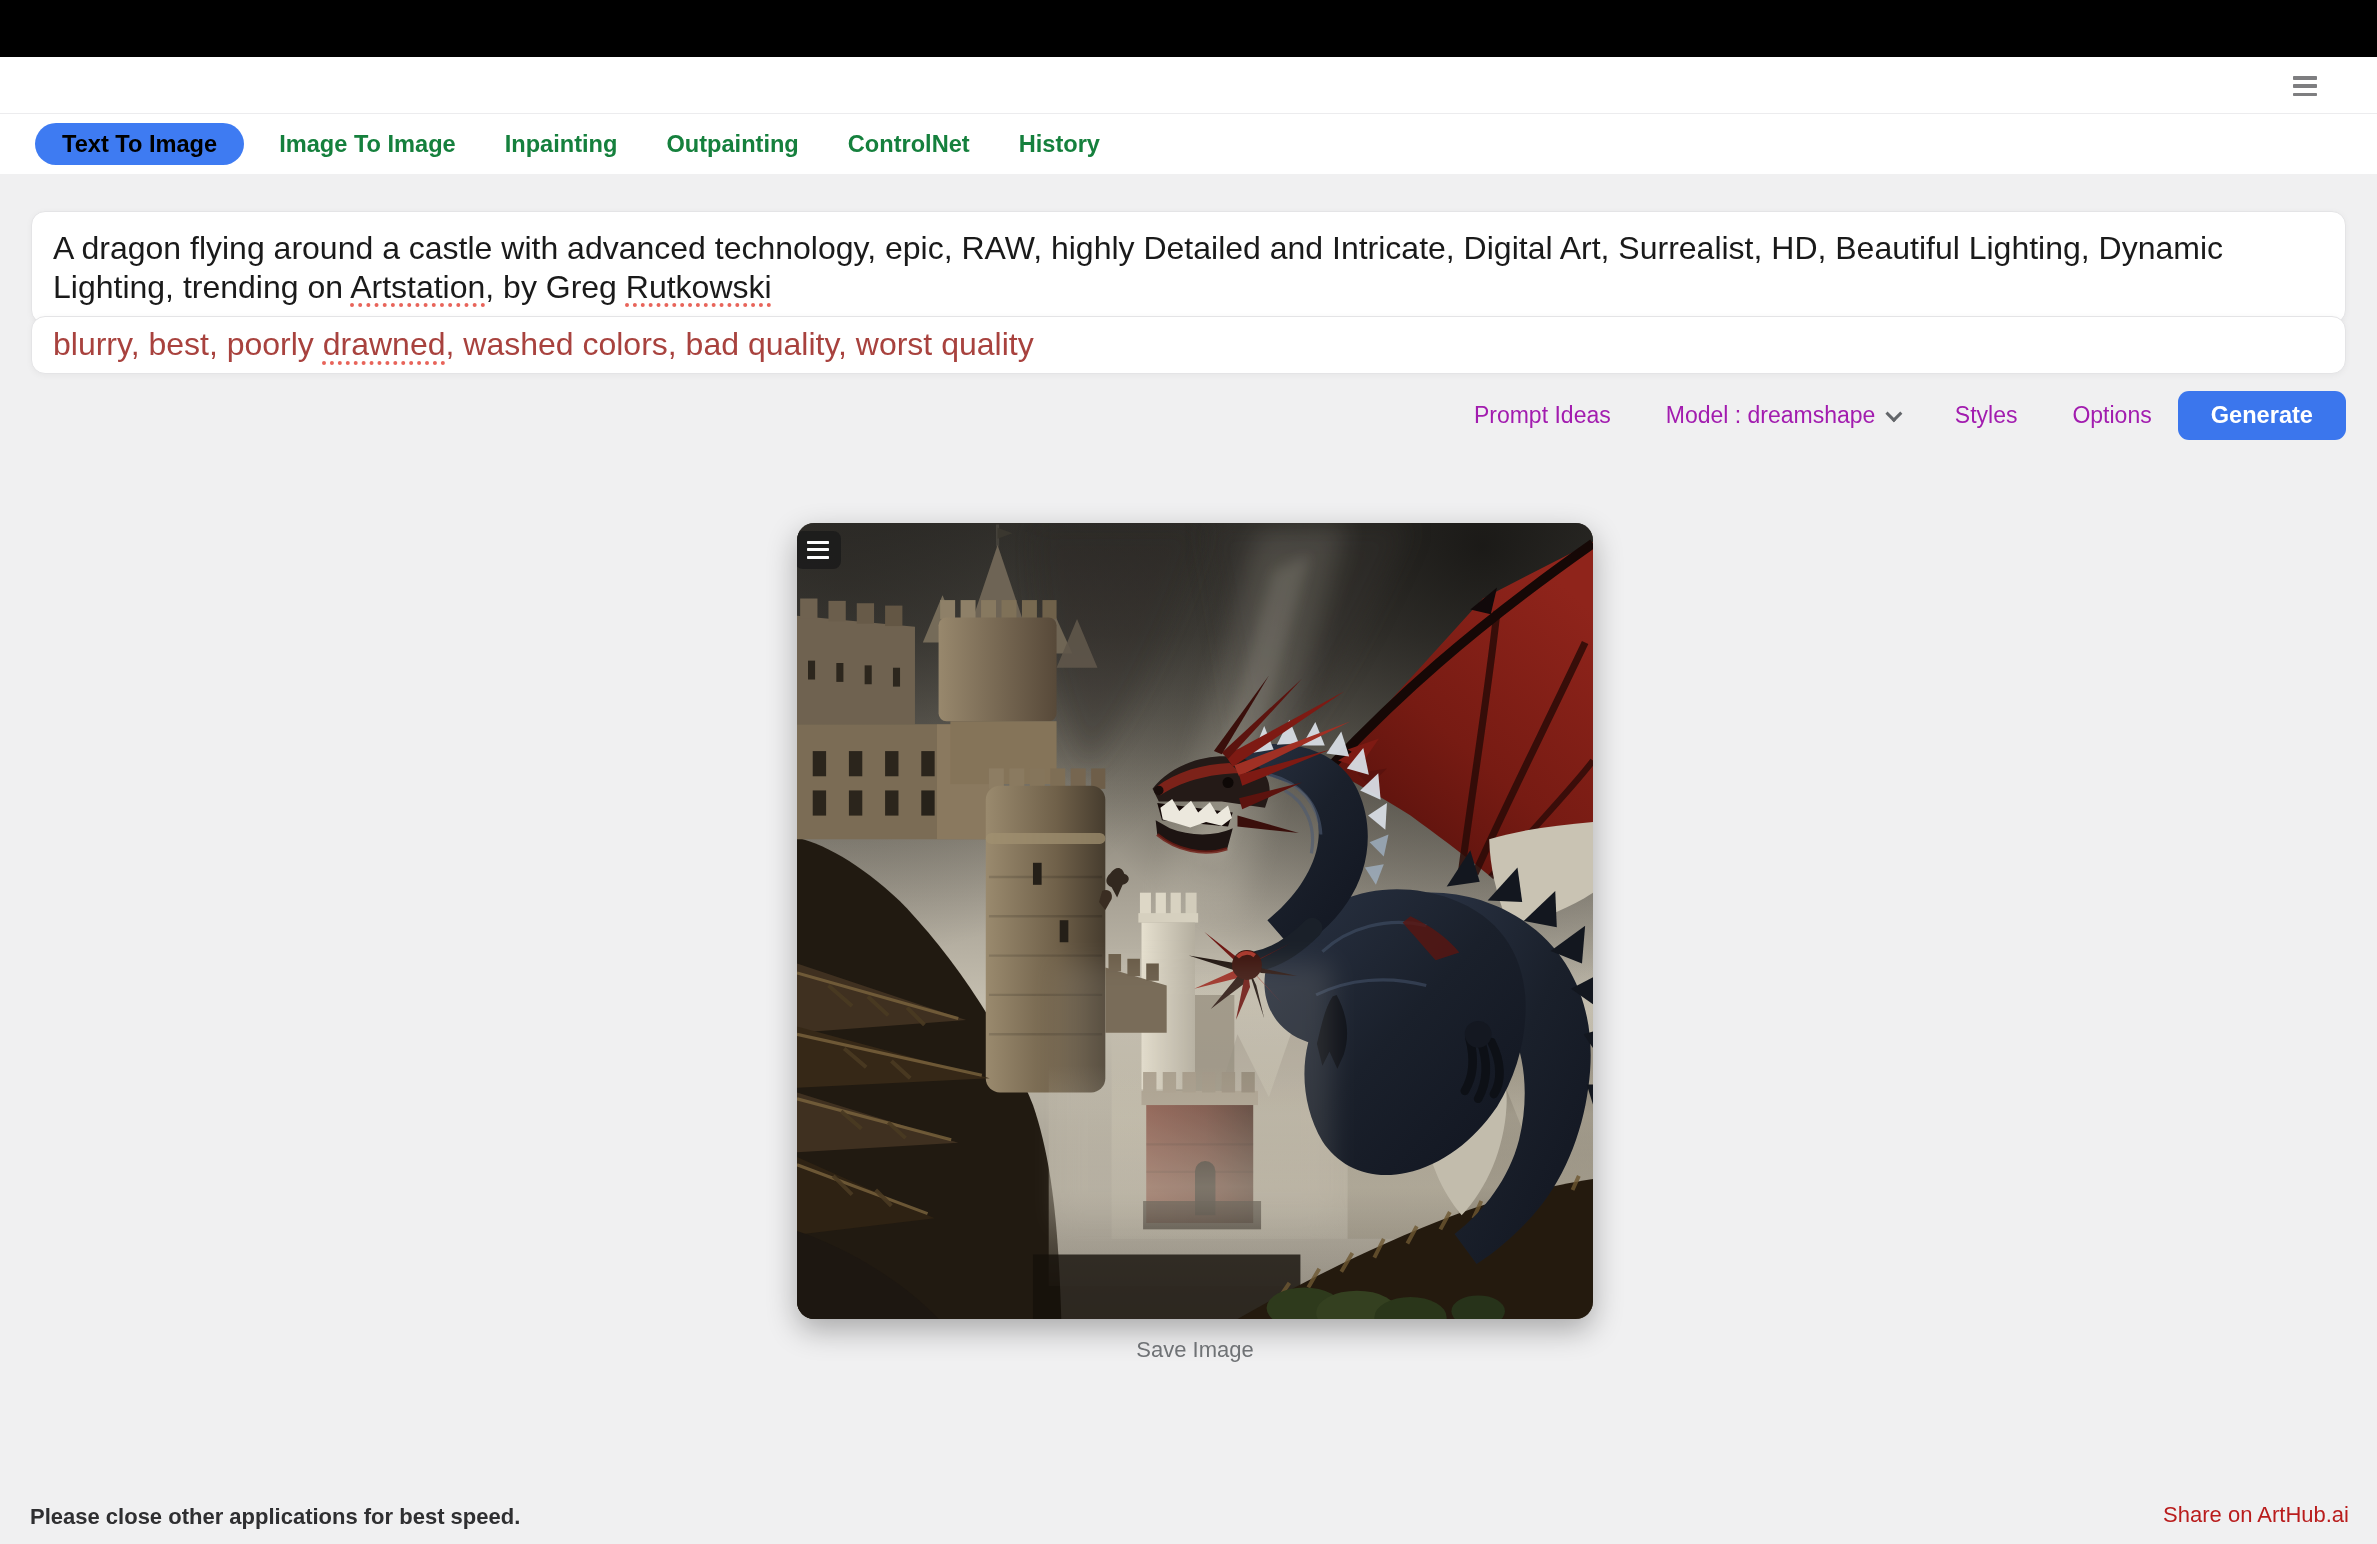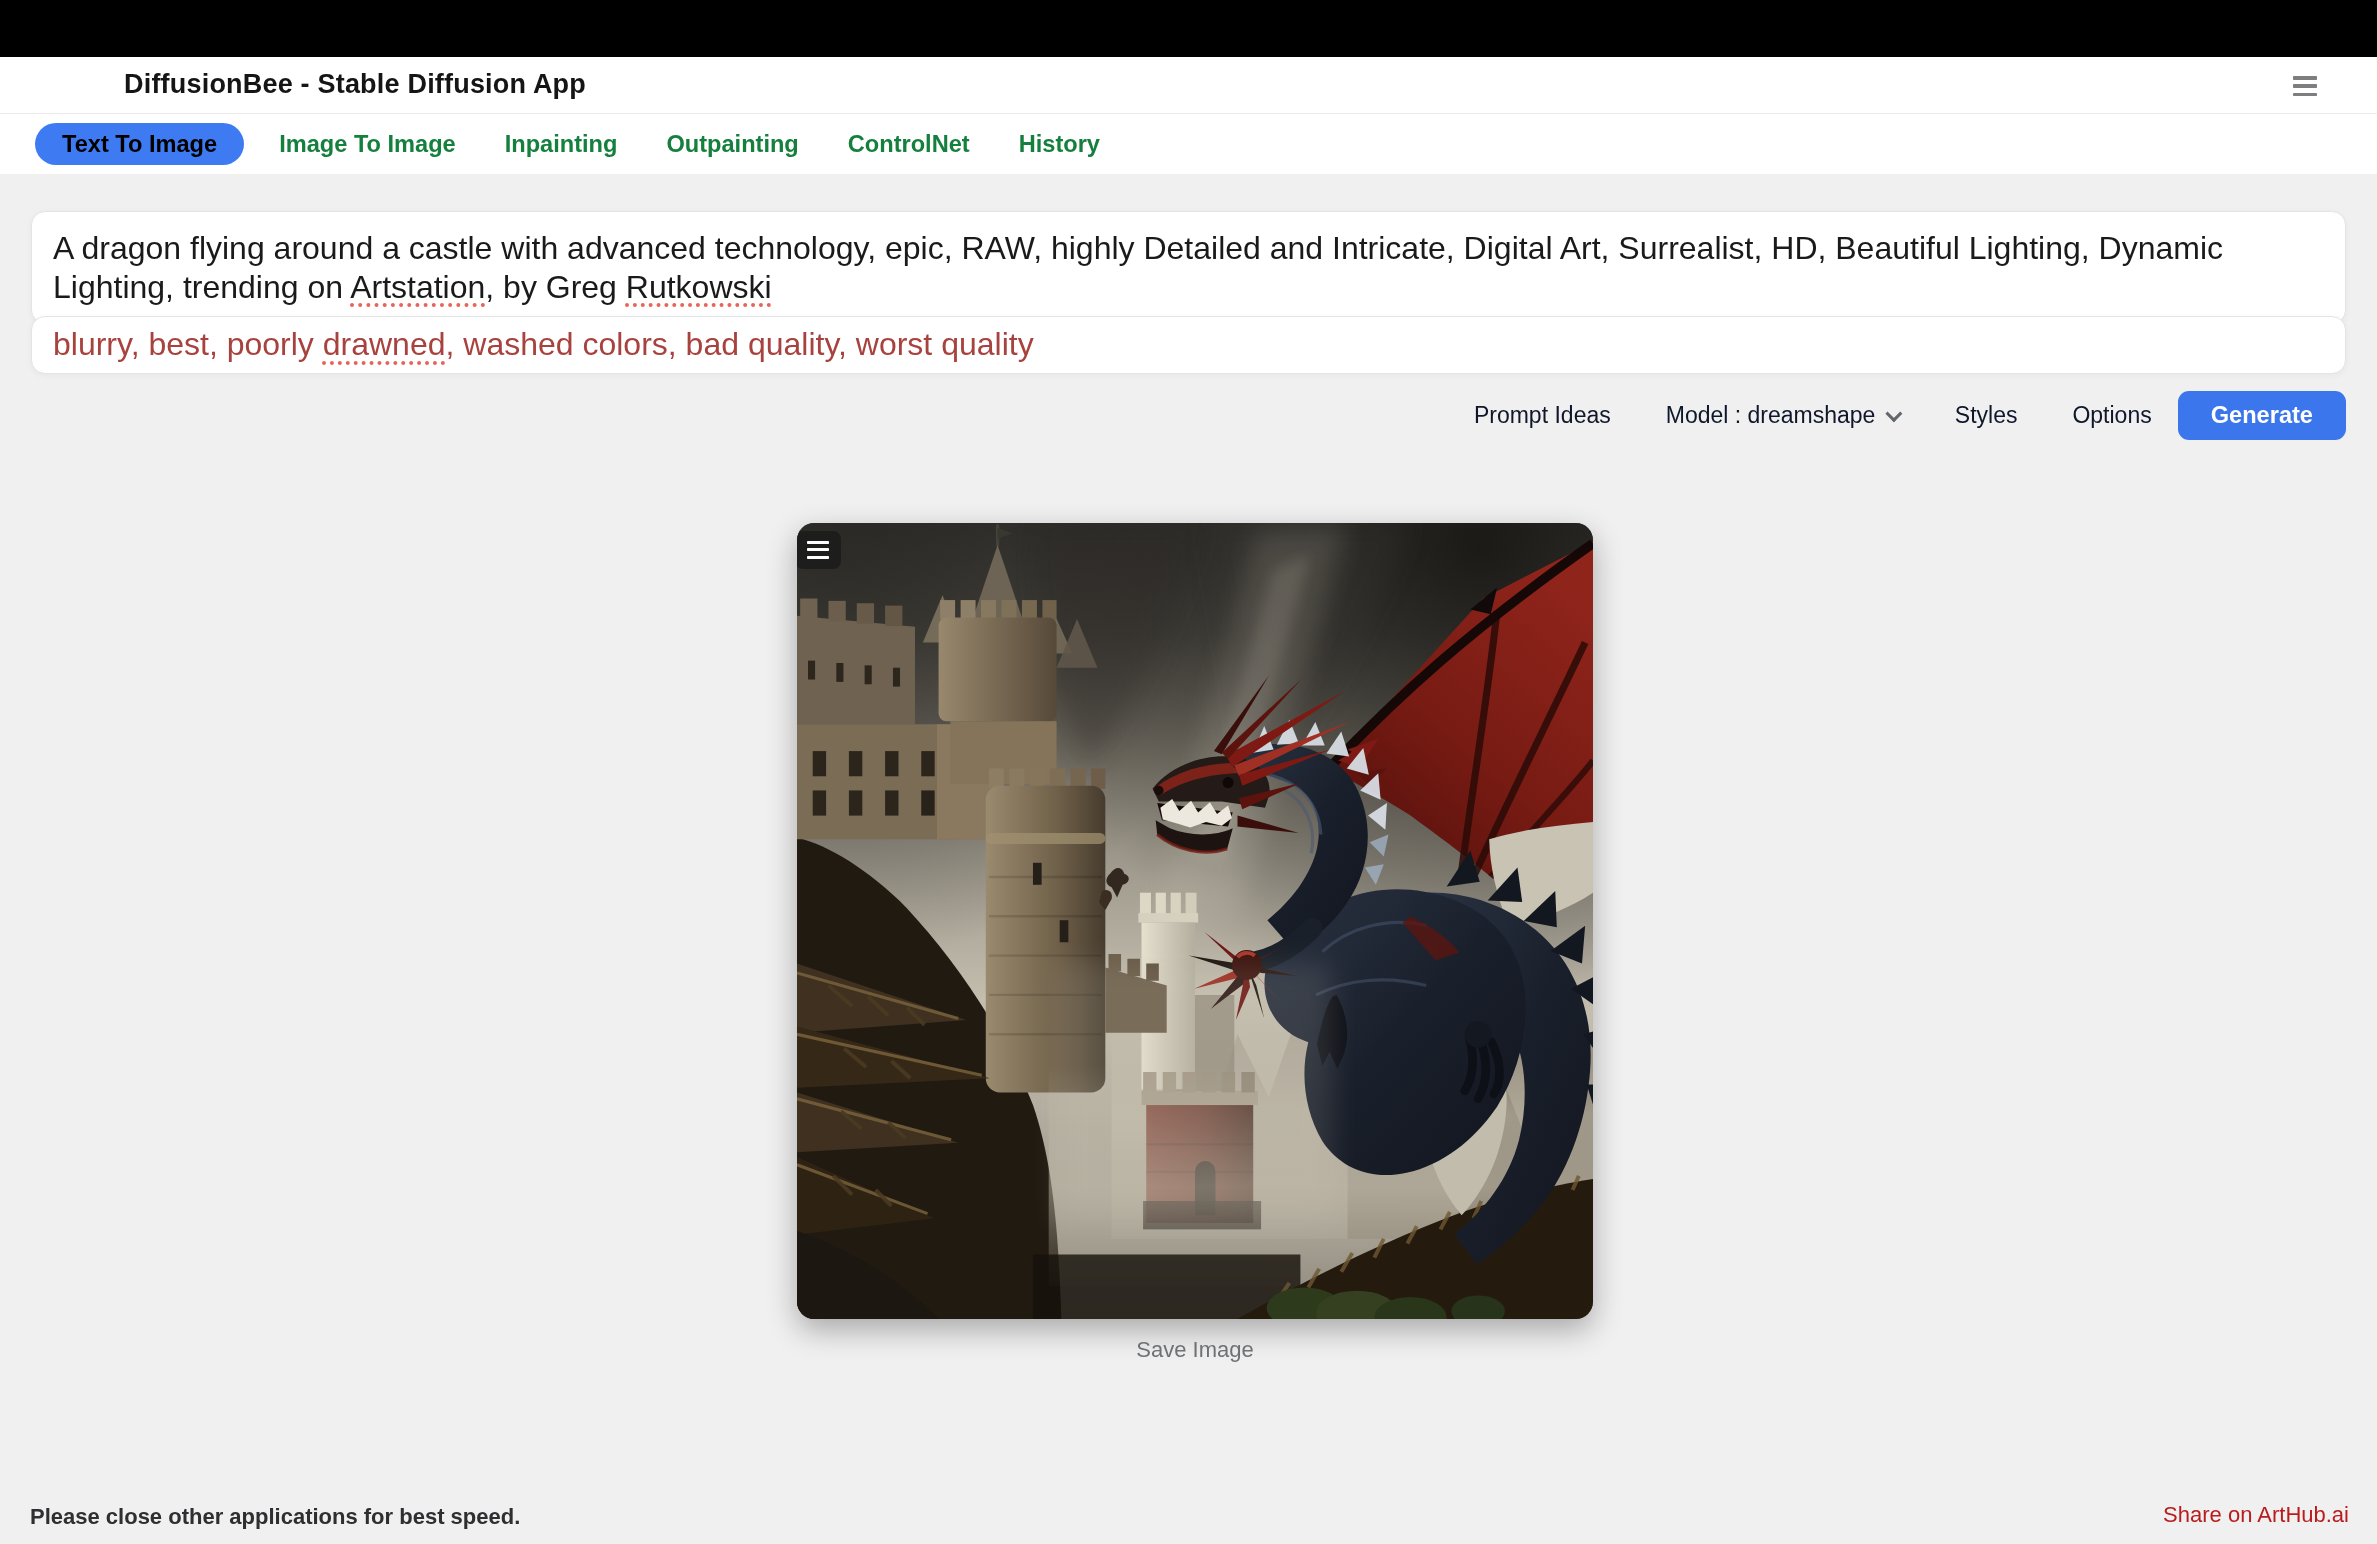--- a/index.html
+++ b/index.html
@@ -26,21 +26,21 @@
   .box { position:absolute; left:31px; width:2315px; background:#fff; border:1.6px solid #e4e4e6;
          border-radius:14px; box-shadow:0 1.6px 6.3px rgba(0,0,0,.04); font-size:32px; }
   .prompt-box { top:211px; min-height:93px; padding:16.5px 21px; line-height:39px; color:#1a1a1a; }
   .neg-box { top:316px; height:58px; padding:13.4px 21px; line-height:28px; color:#a8423e; }
   .misspelled { text-decoration-line:underline; text-decoration-style:dotted;
                 text-decoration-color:#e8645a; text-decoration-thickness:3.9px; text-underline-offset:6.3px; }
 
   
   .controls { position:absolute; left:31px; right:31px; top:390px; height:50px;
               display:flex; justify-content:flex-end; align-items:center; }
-  .ctrl { font-size:23px; font-weight:500; color:#0f172a; margin-left:55px; cursor:pointer; white-space:nowrap; }
+  .ctrl { font-size:23px; font-weight:500; color:#a21caf; margin-left:55px; cursor:pointer; white-space:nowrap; }
   .chev { display:inline-block; width:11.8px; height:11.8px; border-right:3.1px solid #5f6periodic265;
           border-right:3.1px solid #63666a; border-bottom:3.1px solid #63666a;
           transform:rotate(45deg) translate(-2.4px,-2.4px); margin-left:12.6px; }
   .generate { margin-left:26px; height:49px; padding:0 33px; border:none; border-radius:11px;
               background:#3b76ed; color:#ffffff; font-size:23.6px; font-weight:700; line-height:49px;
               font-family:"Liberation Sans", sans-serif; cursor:pointer; }
 
   
   .image-card { position:absolute; left:797px; top:523px; width:796px; height:796px;
                 border-radius:17.3px; overflow:hidden; box-shadow:0 11px 30px rgba(0,0,0,.30);
@@ -57,21 +57,20 @@
   
   .footer-left  { position:absolute; left:30px;  top:1504px; font-size:22px; color:#2f2f31;font-weight:bold; }
   .footer-right { position:absolute; right:28px; top:1502px; font-size:22px; color:#b91c1c; cursor:pointer; }
 </style>
 </head>
 <body>
 
 <div class="titlebar"></div>
 
 <div class="header">
-  <div class="app-title">DiffusionBee - Stable Diffusion App</div>
   <button class="menu-btn">
     <span></span>
       <span></span>
       <span></span>
   </button>
 </div>
 
 <div class="tabbar" id="tabbar">
     <div class="tab active">Text To Image</div>
     <div class="tab">Image To Image</div>

